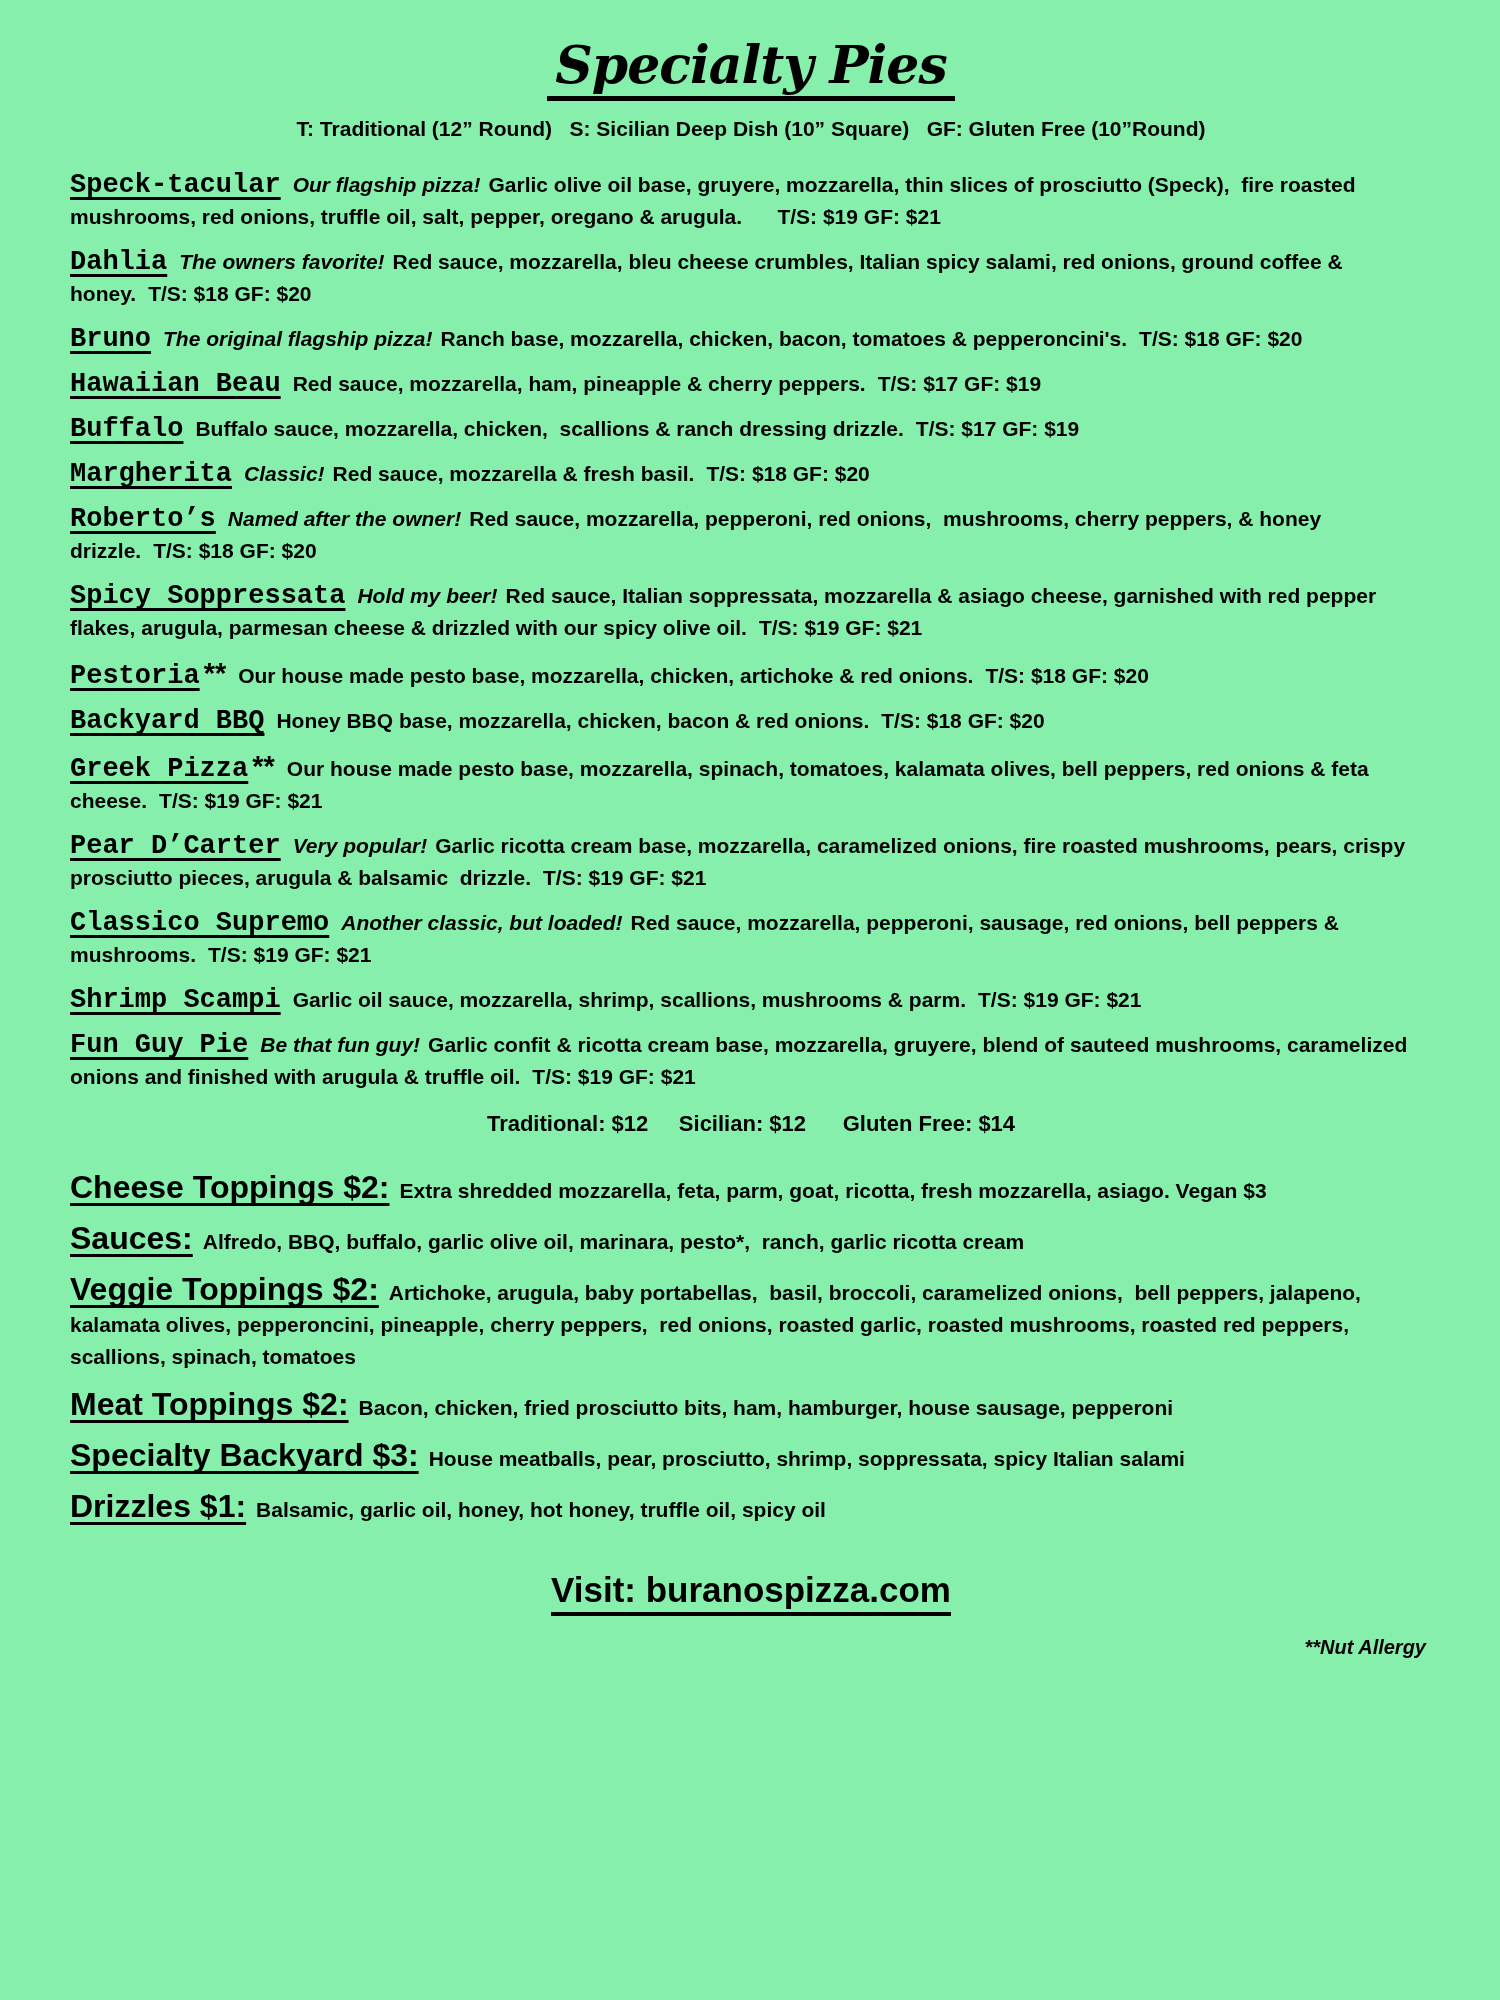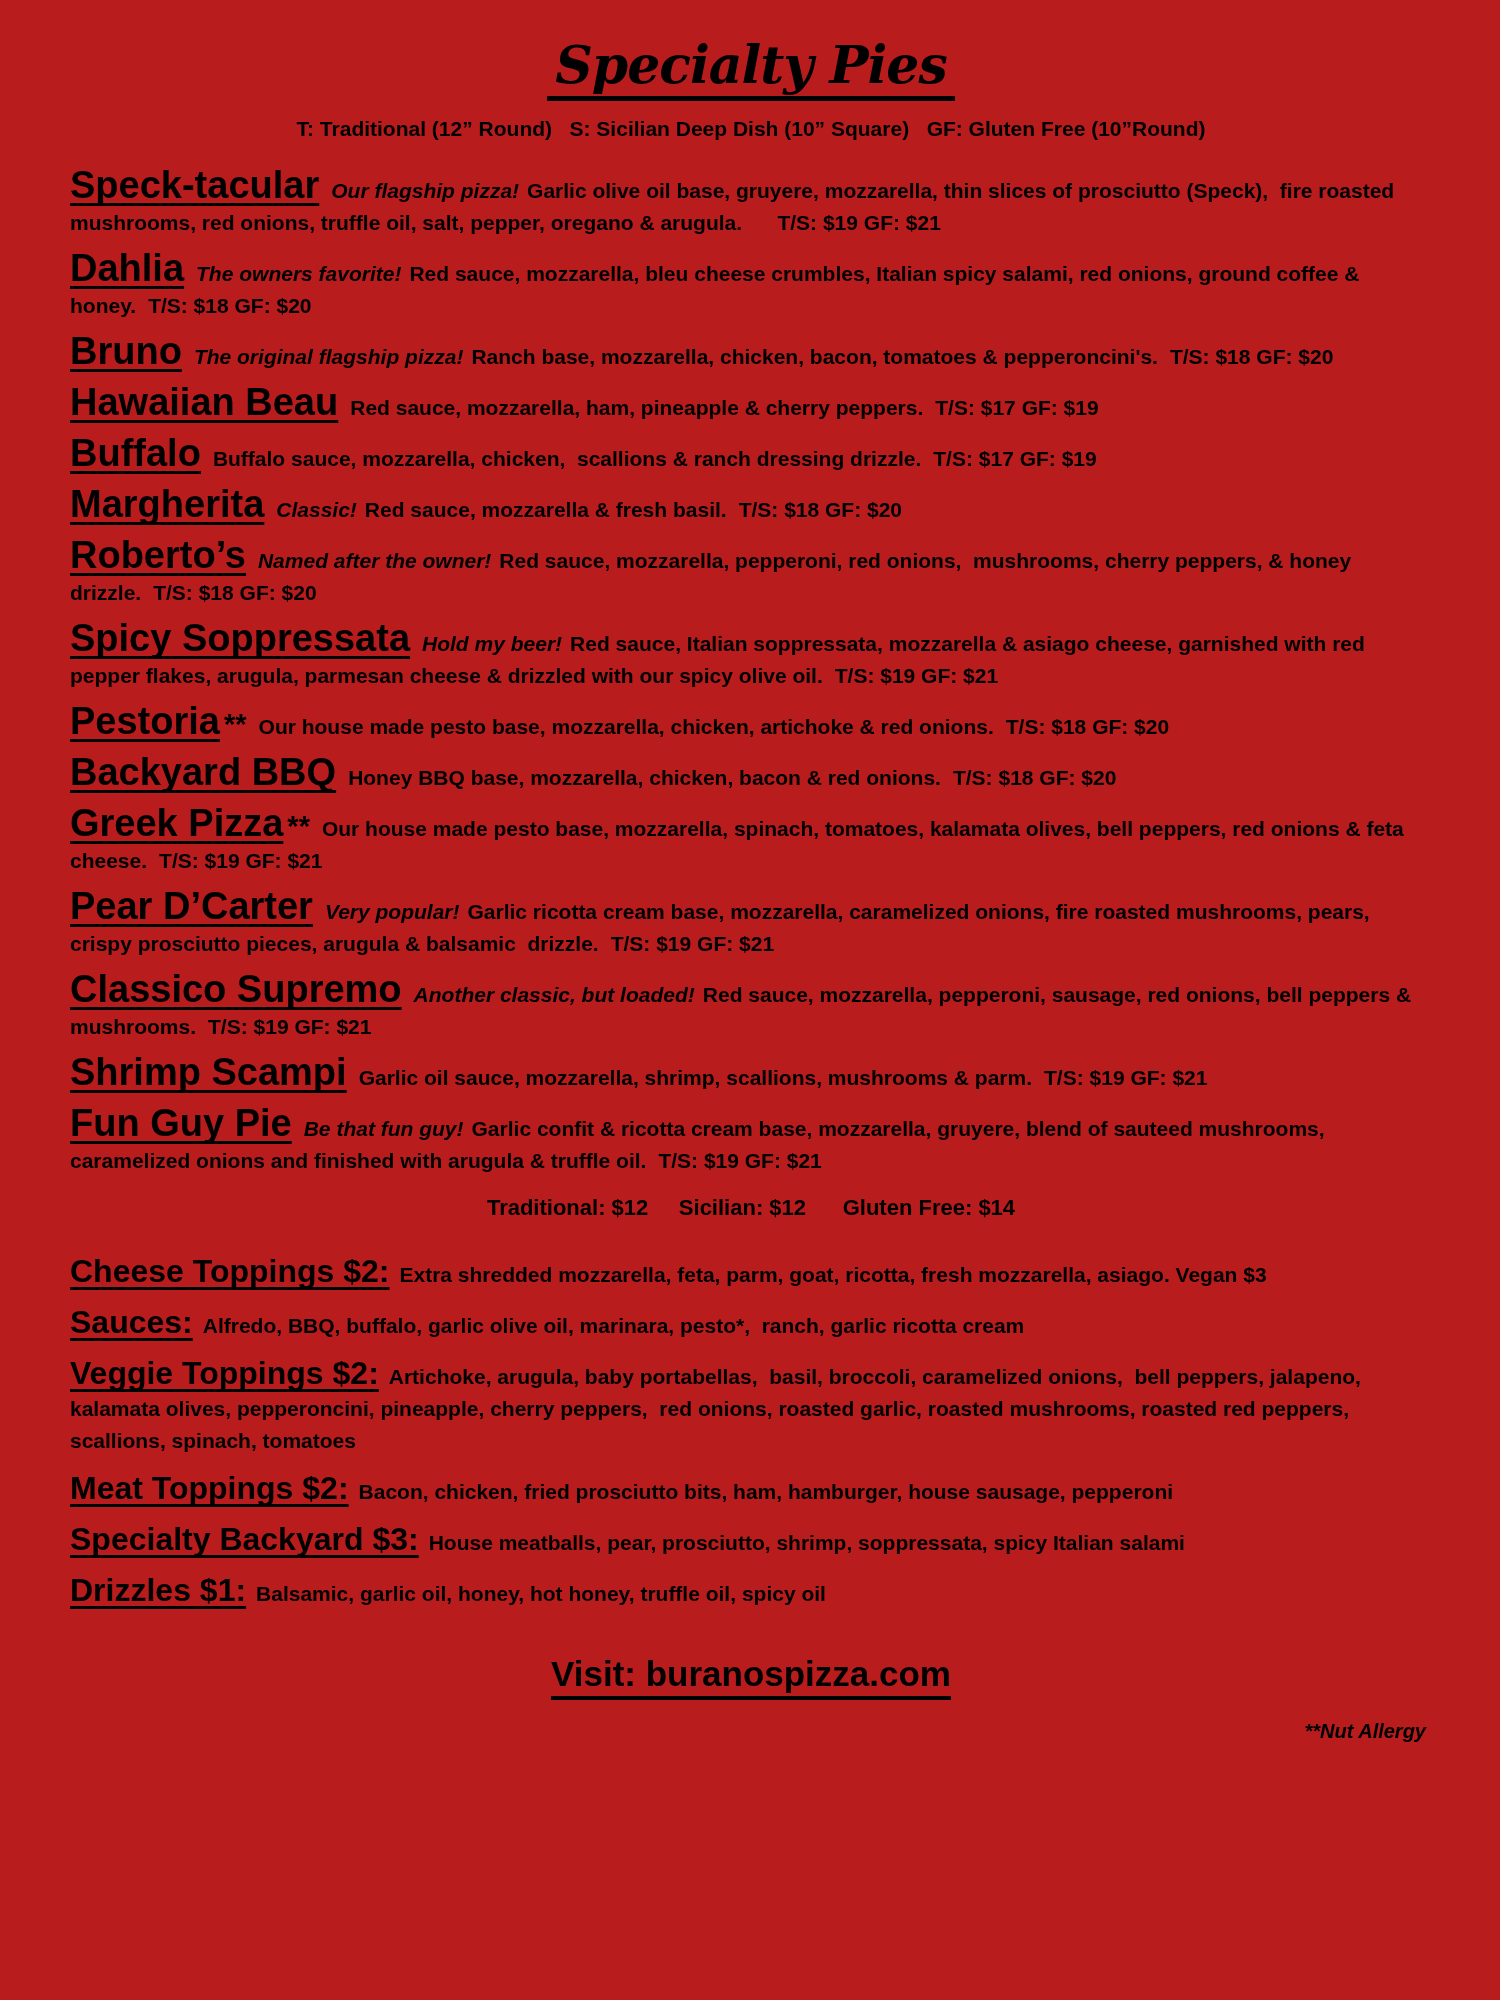--- a/index.html
+++ b/index.html
@@ -1,21 +1,21 @@
 <!DOCTYPE html>
 <html><head>
 <meta charset="utf-8">
 <style>
   * { box-sizing: border-box; }
   html, body { margin: 0; padding: 0; background: #ffffff; }
   .page {
     width: 1500px;
     height: 2000px;
     margin: 0 auto;
-    background: #b91c1c;
+    background: #86efac;
     color: #000000;
     font-family: "Liberation Sans", sans-serif;
     font-weight: 700;
     padding: 38px 68px 12px 70px;
     overflow: hidden;
     position: relative;
   }
   .center { text-align: center; }
   .script-title {
     display: inline-block;
@@ -33,26 +33,27 @@
     font-size: 21px;
     white-space: pre-wrap;
   }
   .items { margin-top: 28px; }
   .item {
     font-size: 21px;
     line-height: 32px;
     margin-bottom: 13px;
   }
   .item-name {
-    font-size: 38px;
+    font-size: 27px;
     text-decoration: underline;
     text-decoration-thickness: 3px;
     text-underline-offset: 5px;
     text-decoration-skip-ink: none;
     margin-right: 4px;
+    font-family: Liberation Mono, monospace;
   }
   .item-suffix { font-size: 29px; margin-right: 4px; }
   .item .gap { display: inline-block; width: 8px; }
   .tagline {
     font-style: italic;
     margin-right: 8px;
     white-space: pre-wrap;
   }
   .desc { white-space: pre-wrap; }
   .price { white-space: pre-wrap; margin-left: 12px; }

